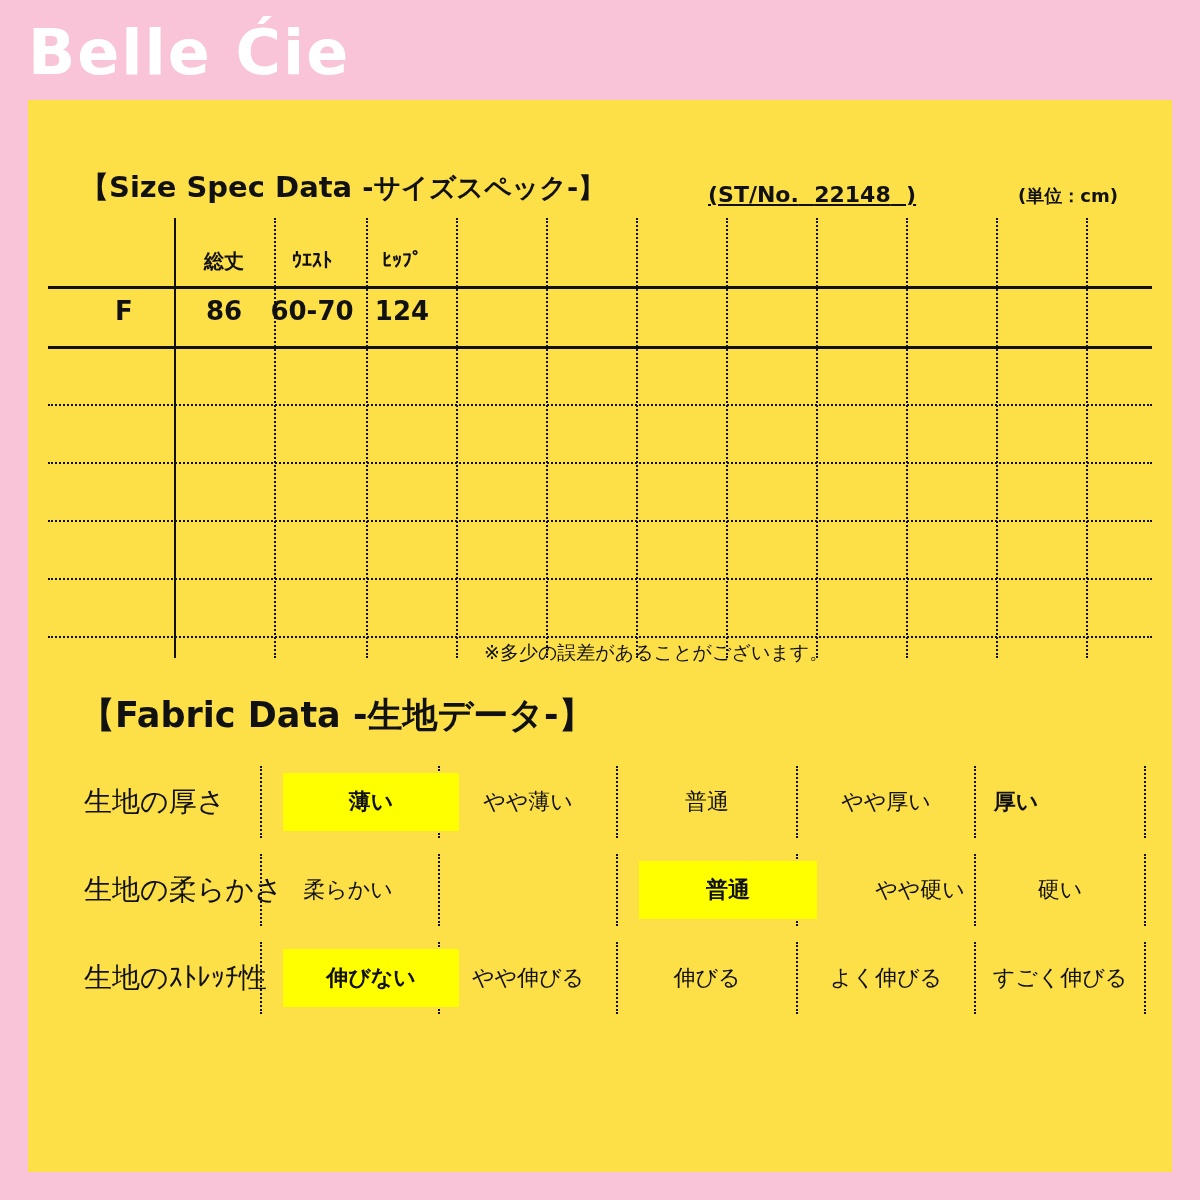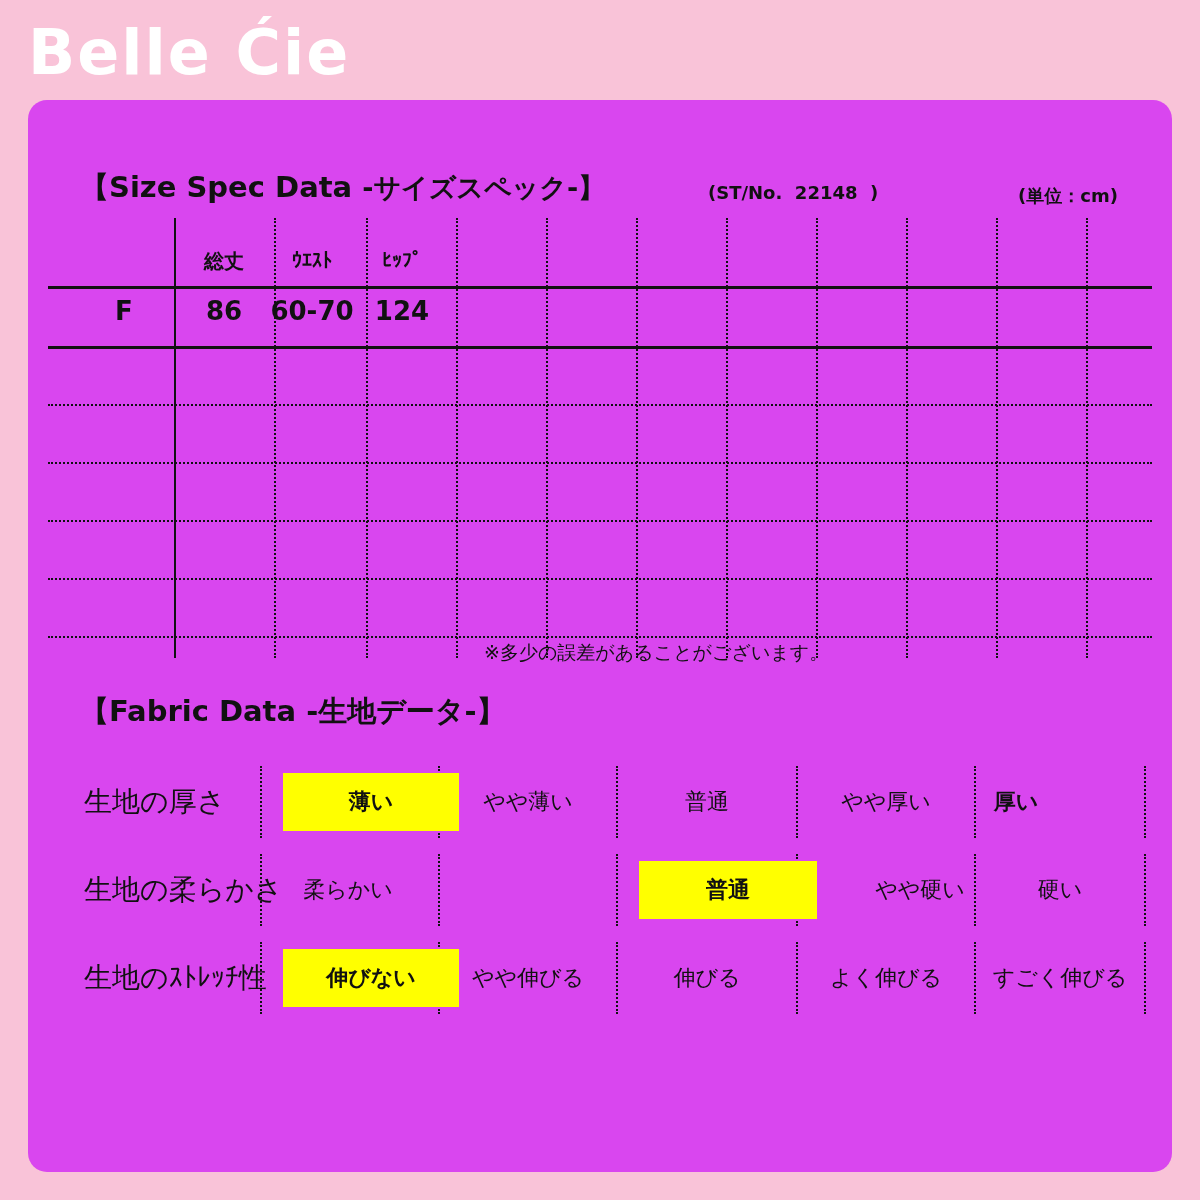--- a/index.html
+++ b/index.html
@@ -18,22 +18,21 @@
     width: 1200px;
     height: 1129px;
     background: #f9c3d8;
   }
   .inner-card {
     position: absolute;
     left: 28px;
     top: 100px;
     width: 1144px;
     height: 1072px;
-    background: #d946ef;
-    border-radius: 19px;
+    background: #fde047;
   }
   .brand {
     position: absolute;
     left: 28px;
     top: 22px;
     font-family: "DejaVu Sans", sans-serif;
     font-weight: bold;
     font-size: 62px;
     letter-spacing: 2px;
     color: #ffffff;
@@ -52,25 +51,26 @@
     white-space: nowrap;
     font-family: "DejaVu Sans", sans-serif;
   }
   .size-title .jp {
     font-size: 27px;
   }
   .stno {
     position: absolute;
     left: 680px;
     top: 82px;
-    font-size: 18px;
-    font-weight: bold;
-    color: #111;
-    white-space: nowrap;
-    font-family: "DejaVu Sans", sans-serif;
+    font-size: 22px;
+    font-weight: bold;
+    color: #111;
+    white-space: nowrap;
+    font-family: "DejaVu Sans", sans-serif;
+    text-decoration: underline;
   }
   .unit {
     position: absolute;
     left: 990px;
     top: 84px;
     font-size: 18px;
     font-weight: bold;
     color: #111;
     white-space: nowrap;
     font-family: "DejaVu Sans", sans-serif;
@@ -129,21 +129,21 @@
     color: #111;
     white-space: nowrap;
     font-family: "DejaVu Sans", sans-serif;
   }
 
   
   .fabric-title {
     position: absolute;
     left: 52px;
     top: 592px;
-    font-size: 29px;
+    font-size: 35px;
     font-weight: bold;
     color: #111;
     white-space: nowrap;
     font-family: "DejaVu Sans", sans-serif;
   }
   .fabric-grid {
     position: absolute;
     left: 28px;
     top: 658px;
     width: 1090px;

